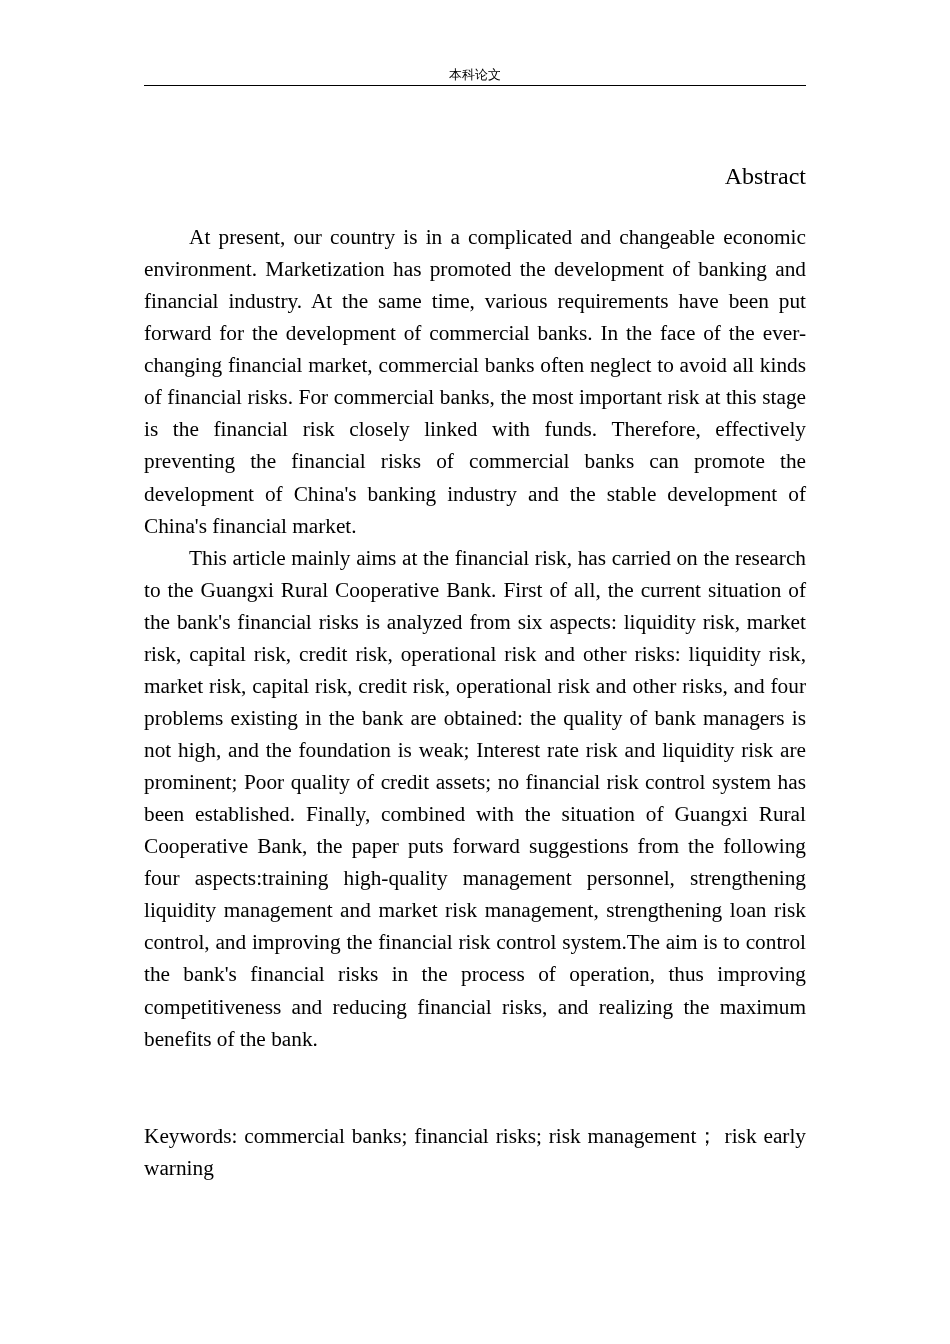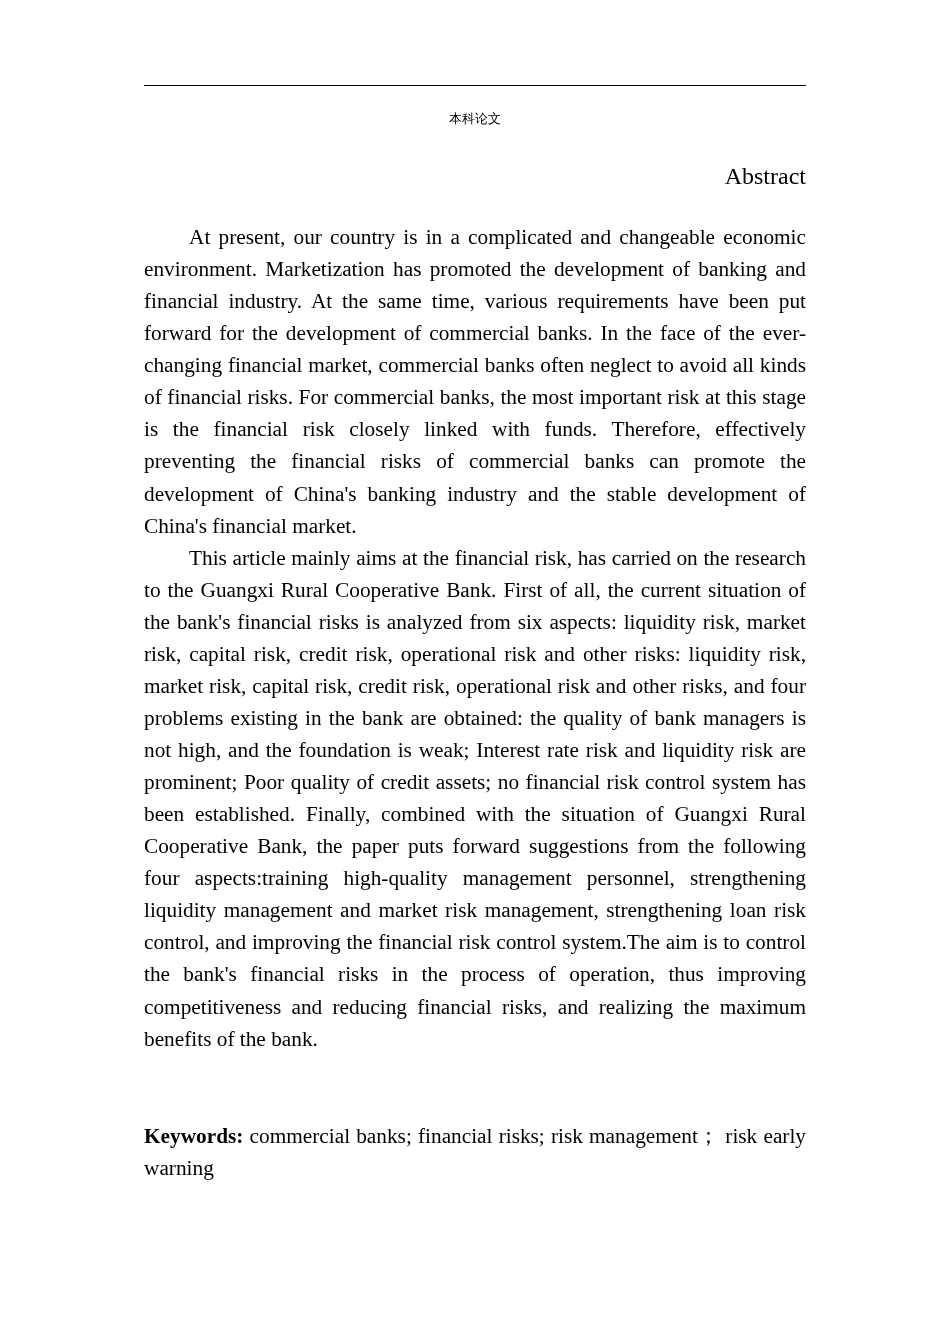--- a/index.html
+++ b/index.html
@@ -1,23 +1,23 @@
 <!DOCTYPE html>
 <html><head>
 <meta charset="utf-8">
 <style>
   html, body { margin: 0; padding: 0; background: #ffffff; }
   body { width: 950px; height: 1344px; position: relative; overflow: hidden; font-family: "Liberation Serif", serif; color: #000; }
-  .header { position: absolute; left: 144px; top: 66px; width: 662px; text-align: center; font-size: 13px; line-height: 18px; font-family: "DejaVu Sans", sans-serif; margin-top: 44px; }
+  .header { position: absolute; left: 144px; top: 66px; width: 662px; text-align: center; font-size: 13px; line-height: 18px; font-family: "DejaVu Sans", sans-serif; }
   .header-rule { position: absolute; left: 144px; top: 85px; width: 662px; height: 0; border-top: 1.5px solid #000; }
   .title { position: absolute; left: 144px; top: 160px; width: 662px; text-align: right; font-size: 24px; line-height: 32px; }
   .body { position: absolute; left: 144px; top: 221px; width: 662px; font-size: 21.3px; line-height: 32.07px; }
   .body p { margin: 0; text-align: justify; text-indent: 45px; }
   .keywords { position: absolute; left: 144px; top: 1120px; width: 662px; font-size: 21.3px; line-height: 32px; text-align: justify; }
-  .keywords b { font-weight: bold; }
+  .keywords b { font-weight: normal; }
 </style>
 </head>
 <body>
 
 <div class="header">本科论文</div>
 <div class="header-rule"></div>
 
 <div class="title">Abstract</div>
 
 <div class="body">

